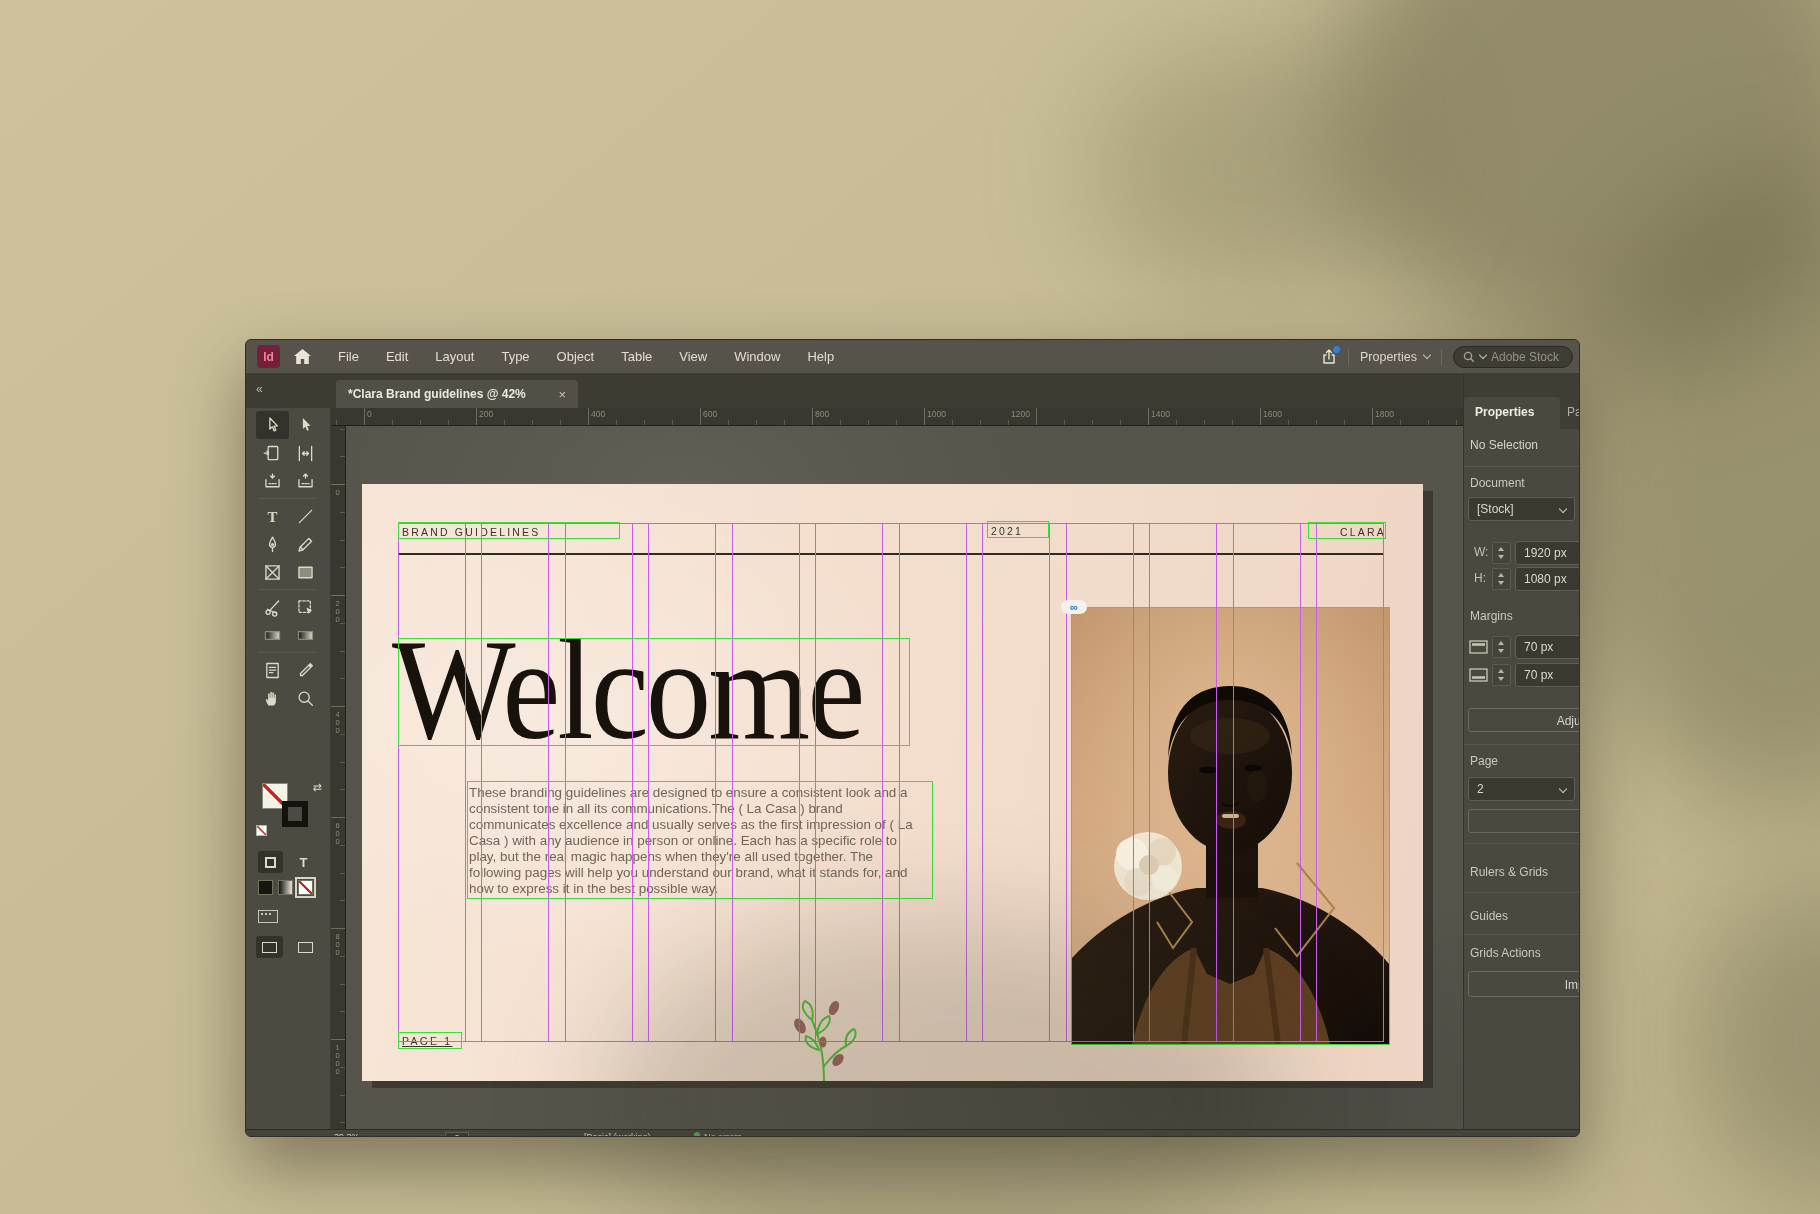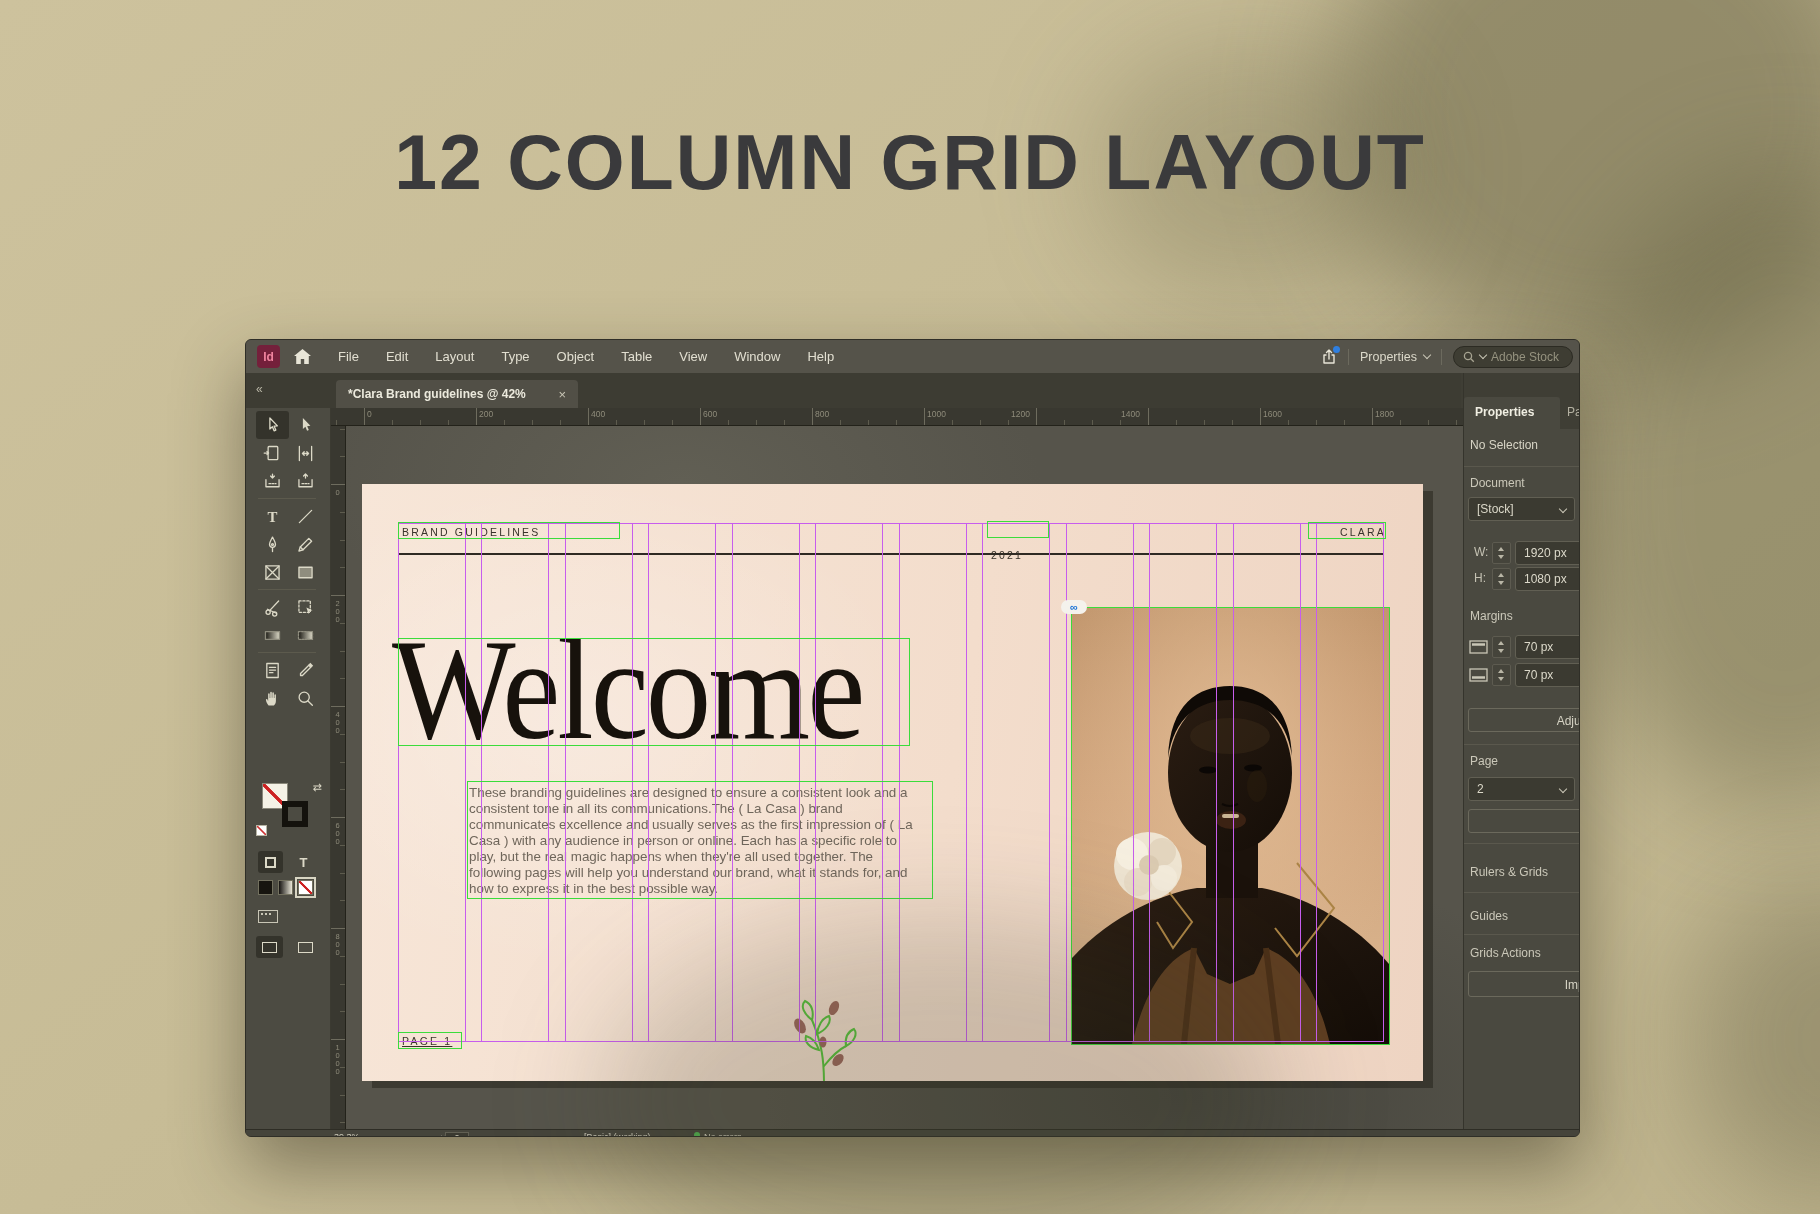--- a/index.html
+++ b/index.html
@@ -97,21 +97,21 @@
   .canvas{position:absolute;left:100px;top:86px;width:1117px;height:703px;overflow:hidden;
           background:radial-gradient(600px 300px at 30% 8%,#615f54 0%,rgba(0,0,0,0) 60%),
                      radial-gradient(700px 400px at 75% 95%,#45443c 0%,rgba(0,0,0,0) 60%),#56544b;}
   .page{position:absolute;left:16px;top:58px;width:1061px;height:597px;overflow:hidden;
         background:radial-gradient(500px 350px at 20% 40%,rgba(255,255,255,.25),rgba(255,255,255,0) 70%),
                    linear-gradient(100deg,#f7e6d8 0%,#f3ddcc 55%,#eed4c2 100%);
         box-shadow:10px 7px 0 rgba(33,31,24,.5);}
   .ph-l,.ph-y,.ph-r,.pfoot{position:absolute;font-size:10.5px;letter-spacing:2.2px;color:#39332b;font-we
 ight:500;}
   .ph-l{left:40px;top:42px;}
-  .ph-y{left:629px;top:41px;margin-top:24px;}
+  .ph-y{left:629px;top:41px;}
   .ph-r{left:948px;top:42px;width:76px;text-align:right;}
   .pfoot{left:40px;top:551px;text-decoration:underline;}
   .rule{position:absolute;left:36px;top:69px;width:986px;height:2px;background:#2f2a23;}
   .welcome{position:absolute;left:30px;top:133px;font-family:"Liberation Serif",serif;
            font-size:131px;line-height:1;color:#17120c;letter-spacing:-3px;transform:scaleY(1.1);
            transform-origin:top left;}
   .bodytext{position:absolute;left:107px;top:301px;width:452px;font-size:13.4px;line-height:16px;
             color:#6f665b;}
   .plant{position:absolute;left:424px;top:512px;}
   .photo{position:absolute;left:710px;top:124px;width:317px;height:436px;outline:1px solid var(--frame);}
@@ -181,21 +181,20 @@
 </style>
 </head>
 <body>
 
 <div class="bg">
   <div class="blob b1"></div>
   <div class="blob b2"></div>
   <div class="blob b3"></div>
   <div class="blob b5"></div>
 
-  <h1 class="title">12 COLUMN GRID LAYOUT</h1>
 
   <div class="app">
 
     <div class="menubar">
       <div class="logo">Id</div>
       <div class="home">
         <svg width="17" height="15" viewBox="0 0 17 15">
             <path d="M8.5 0 0 7h2.2v8h4.6v-5h3.4v5h4.6V7H17z" fill="#e8e5d7"></path>
           </svg>
       </div>
@@ -274,21 +273,21 @@
         <span class="lab" style="left: 596px;">1000</span>
         <div class="min" style="left: 621px;"></div>
         <div class="min" style="left: 649px;"></div>
         <div class="min" style="left: 677px;"></div>
         <div class="maj" style="left: 705px;"></div>
         <span class="lab" style="left: 680px;">1200</span>
         <div class="min" style="left: 733px;"></div>
         <div class="min" style="left: 761px;"></div>
         <div class="min" style="left: 789px;"></div>
         <div class="maj" style="left: 817px;"></div>
-        <span class="lab" style="left: 790px;">1400</span>
+        <span class="lab" style="left: 820px;">1400</span>
         <div class="min" style="left: 845px;"></div>
         <div class="min" style="left: 873px;"></div>
         <div class="min" style="left: 901px;"></div>
         <div class="maj" style="left: 929px;"></div>
         <span class="lab" style="left: 932px; text-align: center;">1600</span>
         <div class="min" style="left: 957px;"></div>
         <div class="min" style="left: 985px;"></div>
         <div class="min" style="left: 1013px;"></div>
         <div class="maj" style="left: 1041px;"></div>
         <span class="lab" style="left: 1044px;">1800</span>

